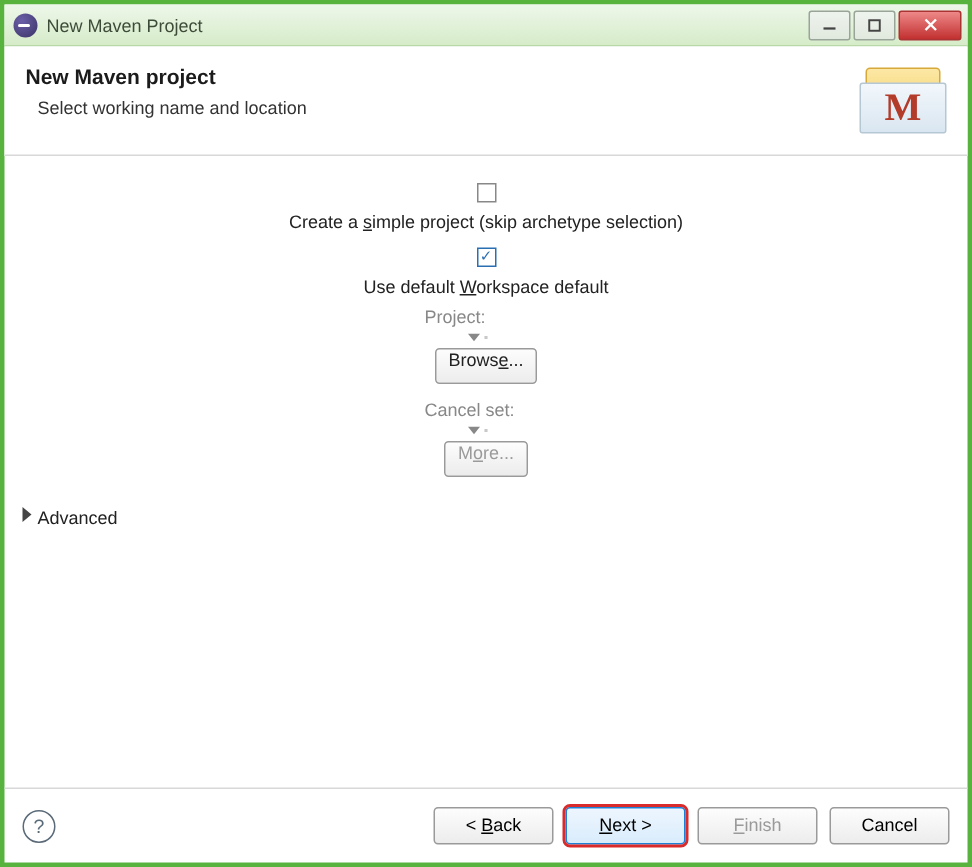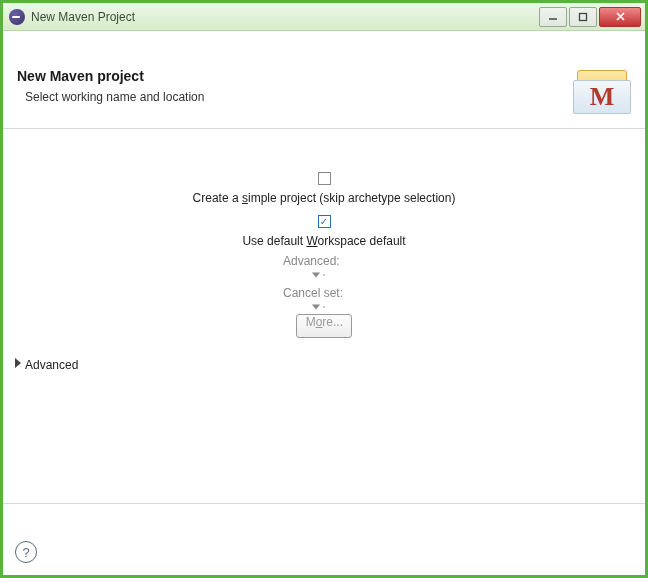--- a/index.html
+++ b/index.html
@@ -5,21 +5,20 @@
   * { box-sizing: border-box; }
   html, body { margin: 0; padding: 0; font-family: "Segoe UI", Tahoma, Arial, sans-serif; font-size: 12px; }
   .window {
     width: 648px;
     height: 578px;
     border: 3px solid #57b23e;
     background: #ffffff;
     position: relative;
     display: flex;
     flex-direction: column;
-    gap: 25px;
   }
   
   .titlebar {
     height: 28px;
     background: linear-gradient(#eef7ea, #d6ecc9);
     border-bottom: 1px solid #b9d8a9;
     display: flex;
     align-items: center;
     padding: 0 2px 0 6px;
   }
@@ -163,21 +162,21 @@
   .side-btn {
     height: 24px;
     padding: 0 8px;
     border: 1px solid #9a9a9a;
     background: linear-gradient(#fdfdfd,#ececec);
     border-radius: 3px;
     cursor: pointer;
     min-width: 56px;
     text-align: center;
   }
-  .side-btn.disabled { color: #9a9a9a; cursor: default; text-align: right; }
+  .side-btn.disabled { color: #9a9a9a; cursor: default; }
   .advanced {
     display: flex; align-items: flex-start;
     gap: 4px;
     margin-top: 20px;
     cursor: pointer;
     user-select: none;
   }
   .advanced .tri {
     width: 0; height: 0;
     border-top: 5px solid transparent;
@@ -278,24 +277,27 @@
     </div>
 
     <div class="form-block">
       <div class="row">
         <span class="checkbox checked"></span>
         <span>
           <span>Use default </span><u>W</u><span>orkspace default</span>
         </span>
       </div>
       <div class="row">
-        <span class="field-label">Advanced:</span>
+        <span class="field-label">Project:</span>
         <div class="combo disabled">
           <span></span>
           <span class="combo-arrow"></span>
+        </div>
+        <div class="side-btn">
+          <span>Brows</span><u>e</u><span>...</span>
         </div>
       </div>
     </div>
 
     <div class="form-block">
       <div class="row">
         <span class="field-label">Cancel set:</span>
         <div class="combo disabled">
           <span></span>
           <span class="combo-arrow"></span>
@@ -309,15 +311,27 @@
     <div class="advanced">
       <span class="tri"></span>
       <span>Advanced</span>
     </div>
 
   </div>
 
   <div class="sep-line"></div>
   <div class="footer">
     <div class="help-icon">?</div>
+    <div class="footer-btns">
+      <div class="footer-btn">
+        <span>&lt; </span><u>B</u><span>ack</span>
+      </div>
+      <div class="footer-btn default-selected">
+        <span></span><u>N</u><span>ext &gt;</span>
+      </div>
+      <div class="footer-btn disabled">
+        <span></span><u>F</u><span>inish</span>
+      </div>
+      <div class="footer-btn">Cancel</div>
+    </div>
   </div>
 
 </div>
 
 </body></html>

